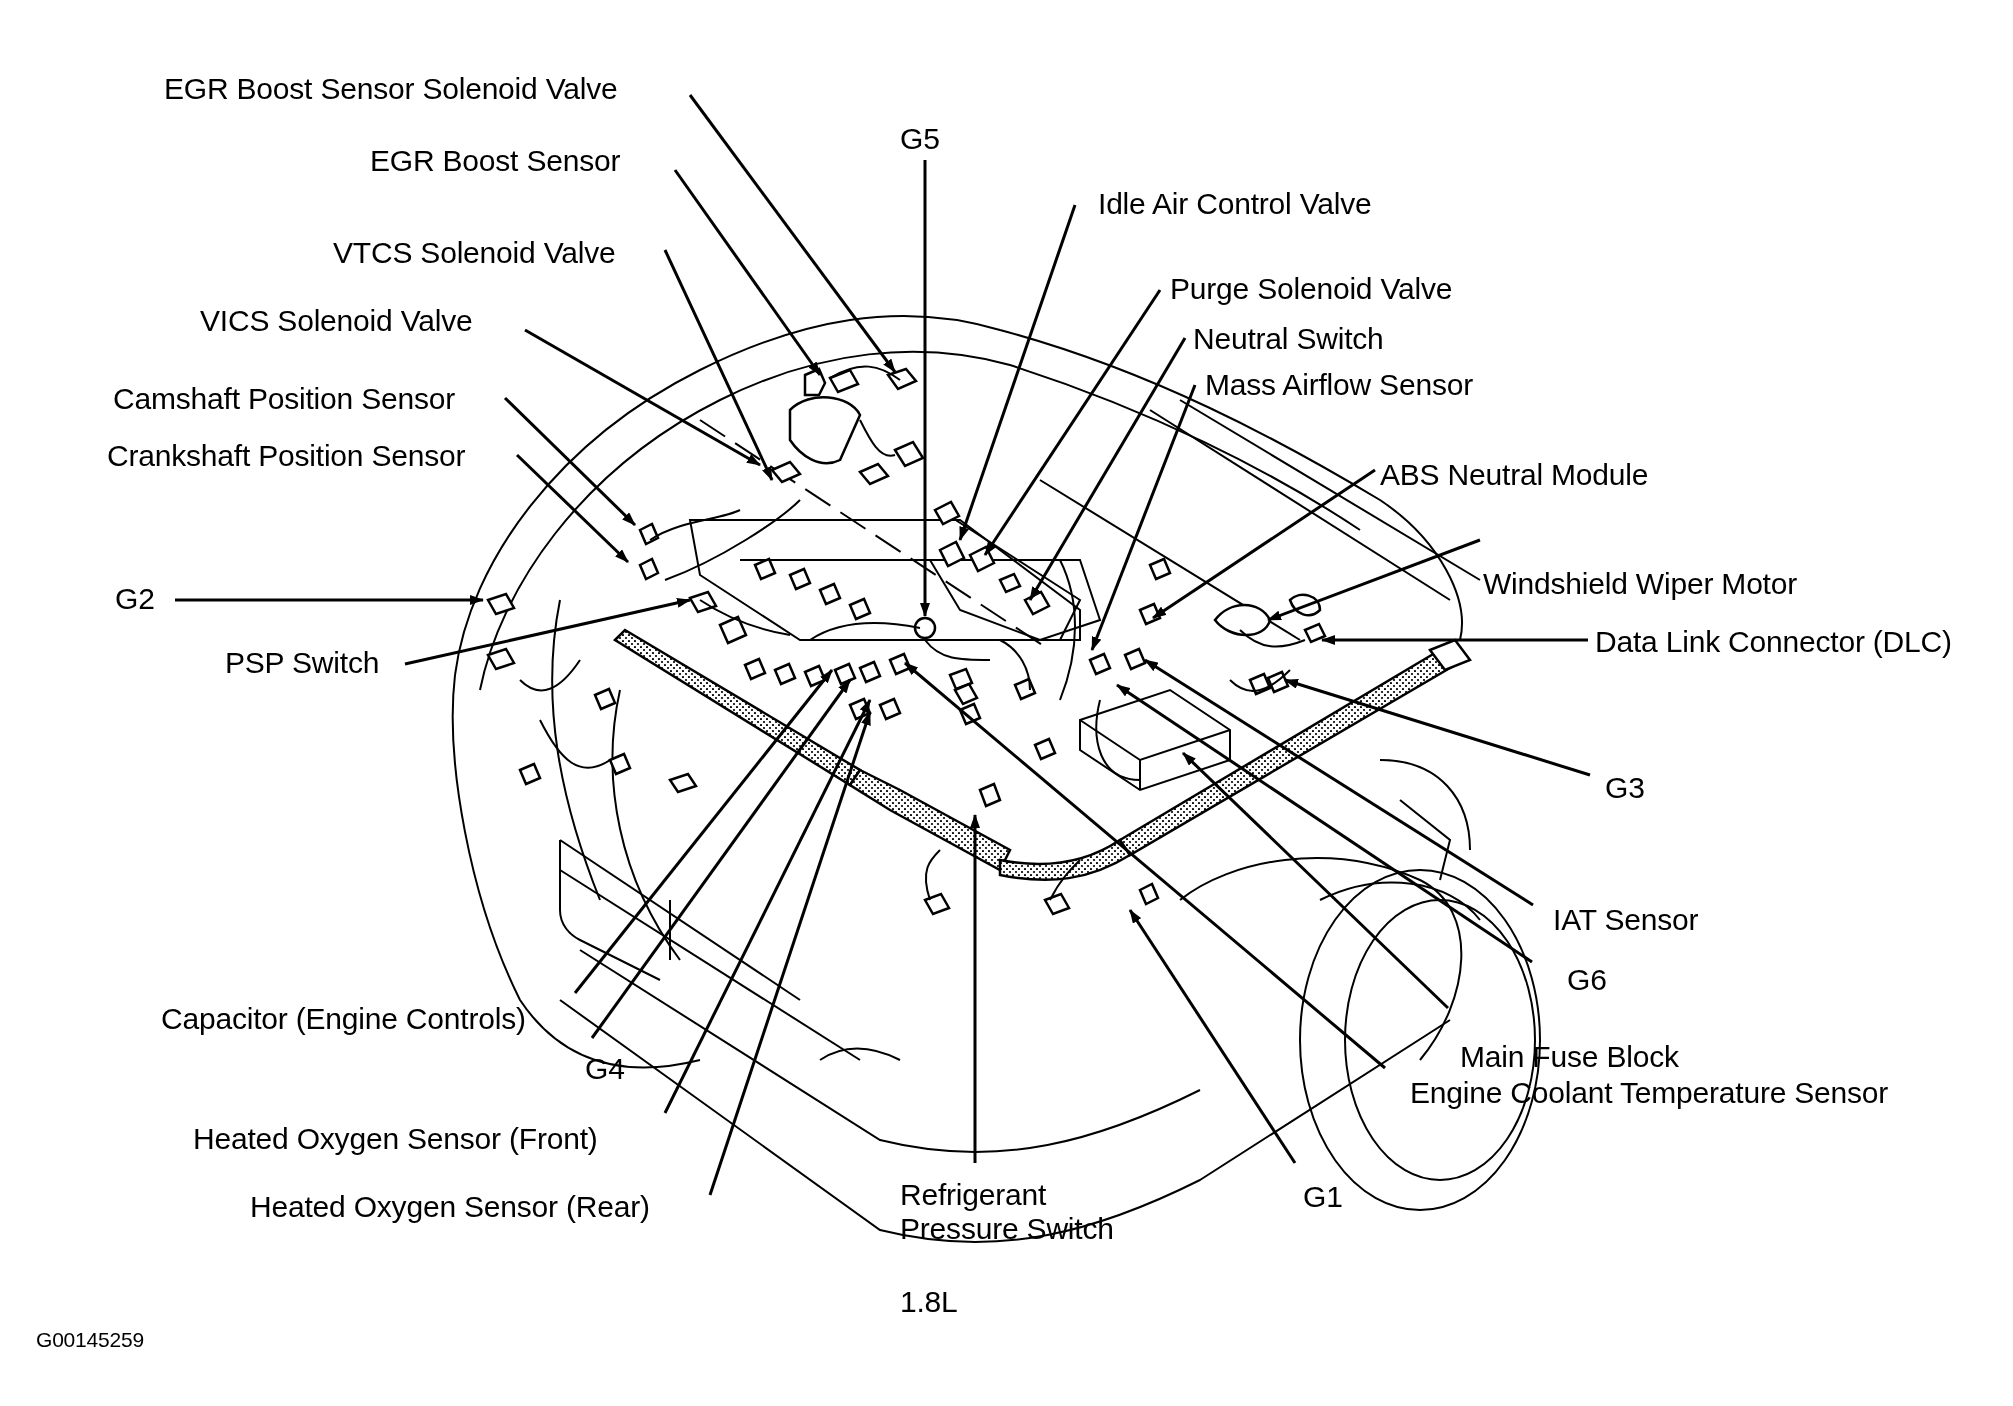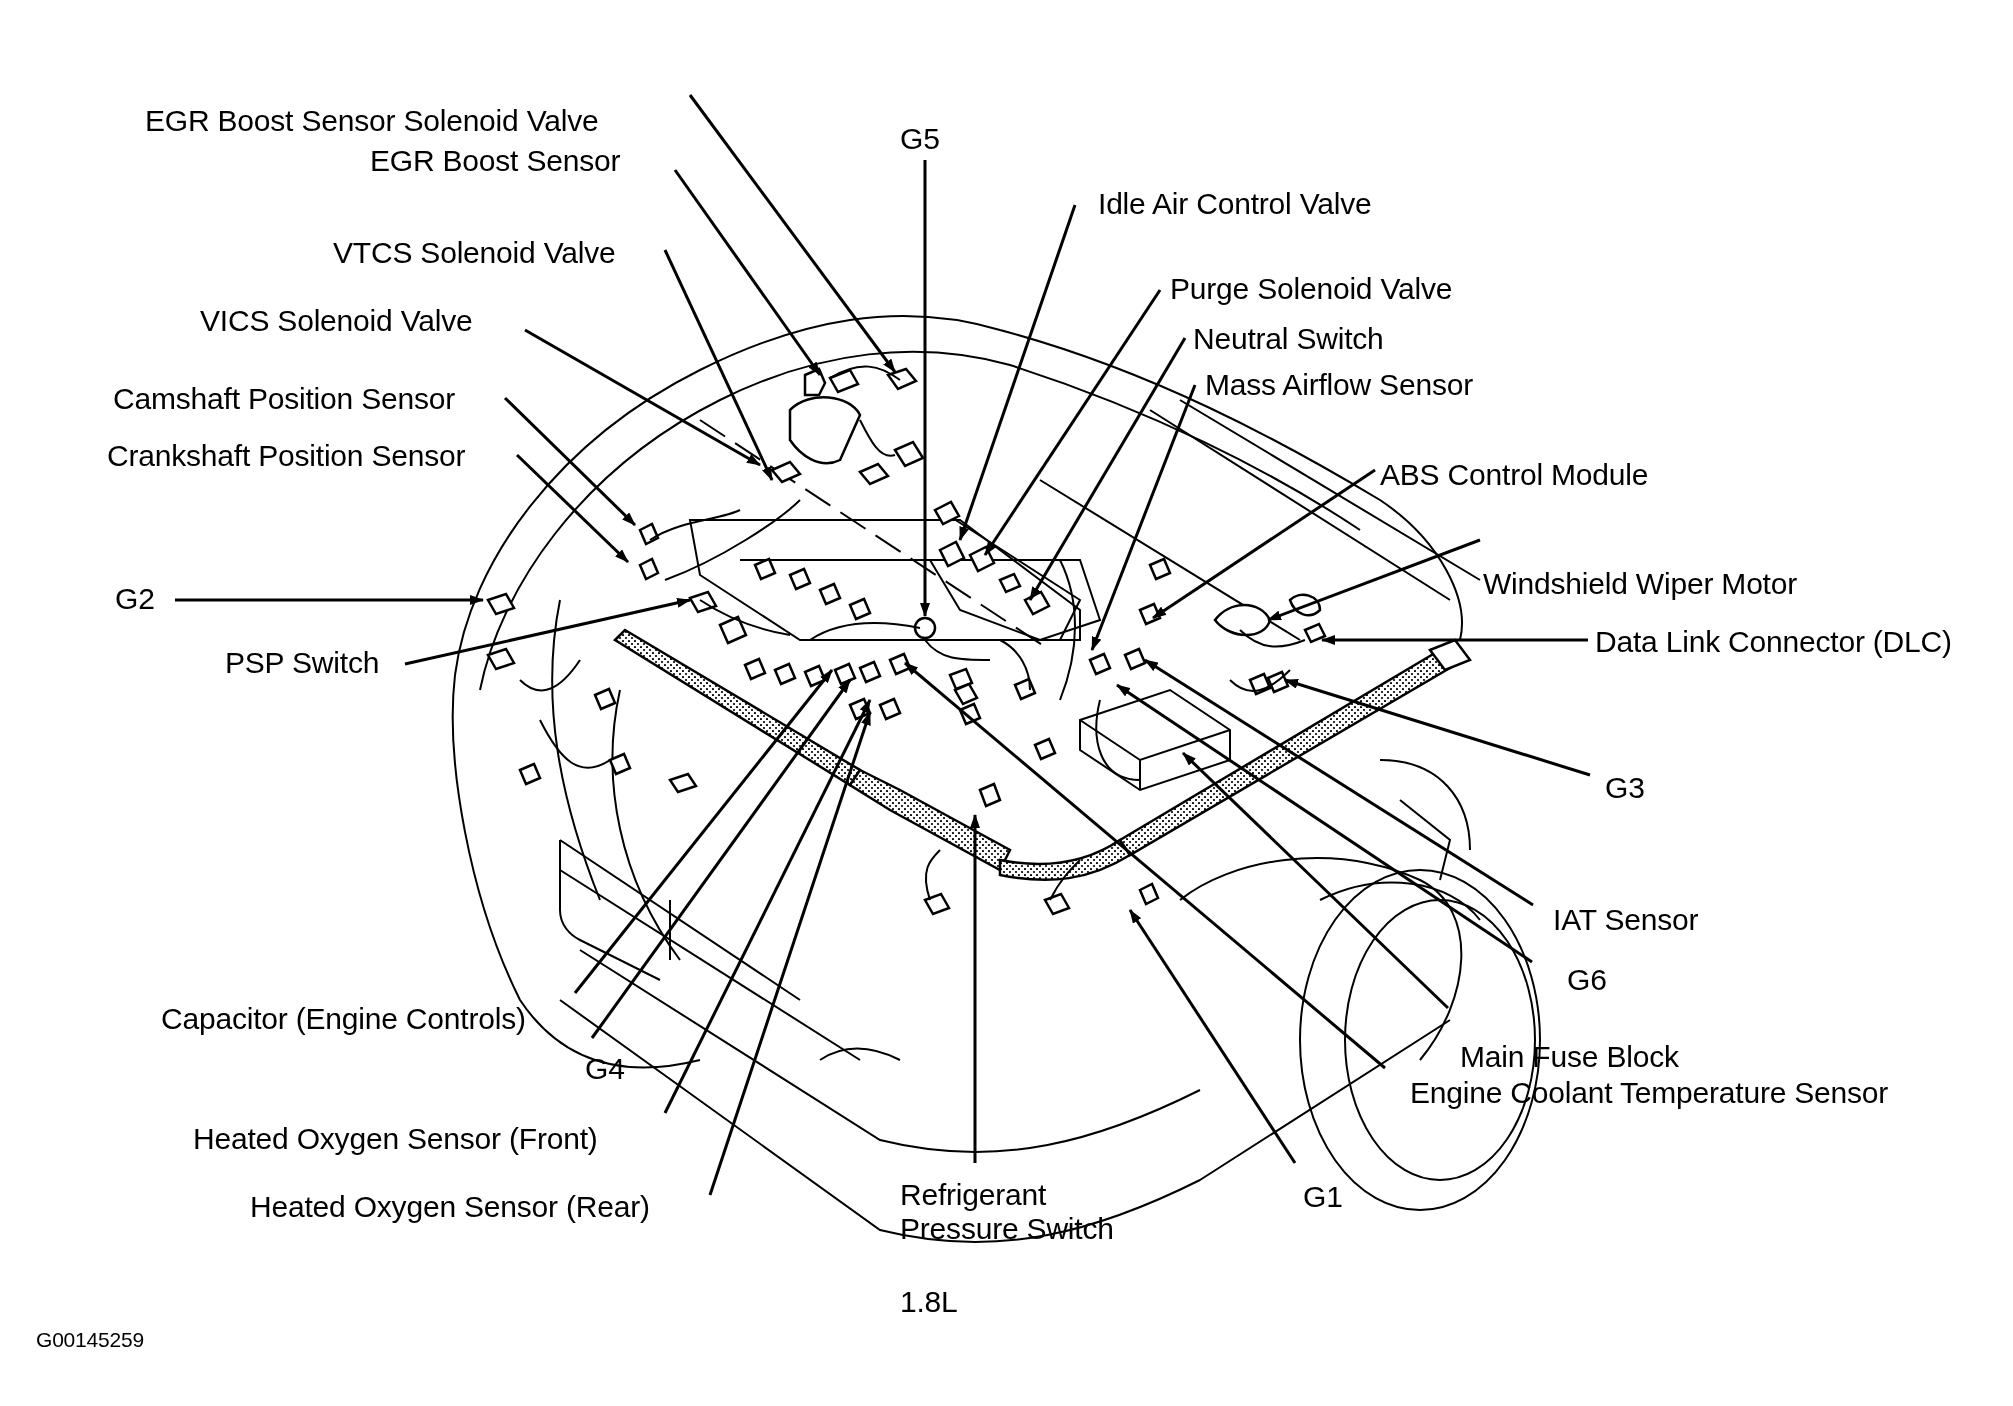--- a/index.html
+++ b/index.html
@@ -172,36 +172,36 @@
     <line x1="1385" y1="1068" x2="905" y2="663" marker-end="url(#ah)"></line>
     <line x1="1295" y1="1163" x2="1130" y2="910" marker-end="url(#ah)"></line>
     <line x1="975" y1="1163" x2="975" y2="815" marker-end="url(#ah)"></line>
     <line x1="710" y1="1195" x2="870" y2="712" marker-end="url(#ah)"></line>
     <line x1="665" y1="1113" x2="870" y2="700" marker-end="url(#ah)"></line>
     <line x1="592" y1="1038" x2="850" y2="680" marker-end="url(#ah)"></line>
     <line x1="575" y1="993" x2="832" y2="670" marker-end="url(#ah)"></line>
   </g>
 </svg>
 
-<div class="lbl" style="left:145px; top:72px;margin-top:32px;">EGR Boost Sensor Solenoid Valve</div>
+<div class="lbl" style="left:164px; top:72px;">EGR Boost Sensor Solenoid Valve</div>
 <div class="lbl" style="left:370px; top:144px;">EGR Boost Sensor</div>
 <div class="lbl" style="left:333px; top:236px;">VTCS Solenoid Valve</div>
 <div class="lbl" style="left:200px; top:304px;">VICS Solenoid Valve</div>
 <div class="lbl" style="left:113px; top:382px;">Camshaft Position Sensor</div>
 <div class="lbl" style="left:107px; top:439px;">Crankshaft Position Sensor</div>
 <div class="lbl" style="left:115px; top:582px;">G2</div>
 <div class="lbl" style="left:225px; top:646px;text-align:right;">PSP Switch</div>
 
 <div class="lbl" style="left:900px; top:122px;">G5</div>
 <div class="lbl" style="left:1098px; top:187px;">Idle Air Control Valve</div>
 <div class="lbl" style="left:1170px; top:272px;">Purge Solenoid Valve</div>
 <div class="lbl" style="left:1193px; top:322px;">Neutral Switch</div>
 <div class="lbl" style="left:1205px; top:368px;">Mass Airflow Sensor</div>
 
-<div class="lbl" style="left:1380px; top:458px;">ABS Control Module</div>
+<div class="lbl" style="left:1380px; top:458px;">ABS Neutral Module</div>
 <div class="lbl" style="left:1483px; top:527px;margin-top:40px;">Windshield Wiper Motor</div>
 <div class="lbl" style="left:1595px; top:625px;">Data Link Connector (DLC)</div>
 <div class="lbl" style="left:1605px; top:771px;">G3</div>
 <div class="lbl" style="left:1553px; top:903px;">IAT Sensor</div>
 <div class="lbl" style="left:1543px; top:963px;margin-left:24px;">G6</div>
 <div class="lbl" style="left:1460px; top:1000px;margin-top:40px;">Main Fuse Block</div>
 <div class="lbl" style="left:1410px; top:1076px;">Engine Coolant Temperature Sensor</div>
 <div class="lbl" style="left:1303px; top:1180px;">G1</div>
 
 <div class="lbl" style="left:900px; top:1178px;">Refrigerant</div>

